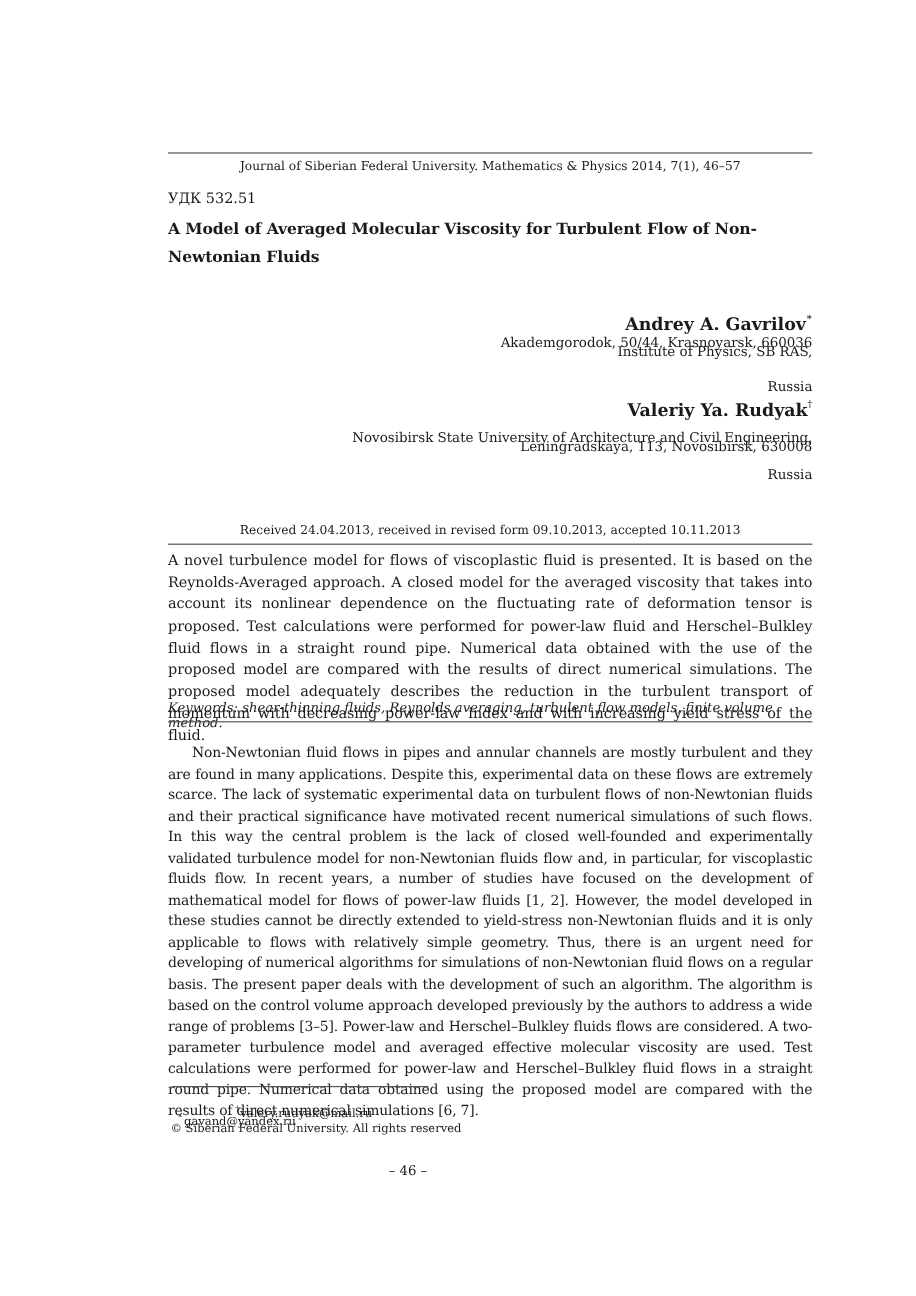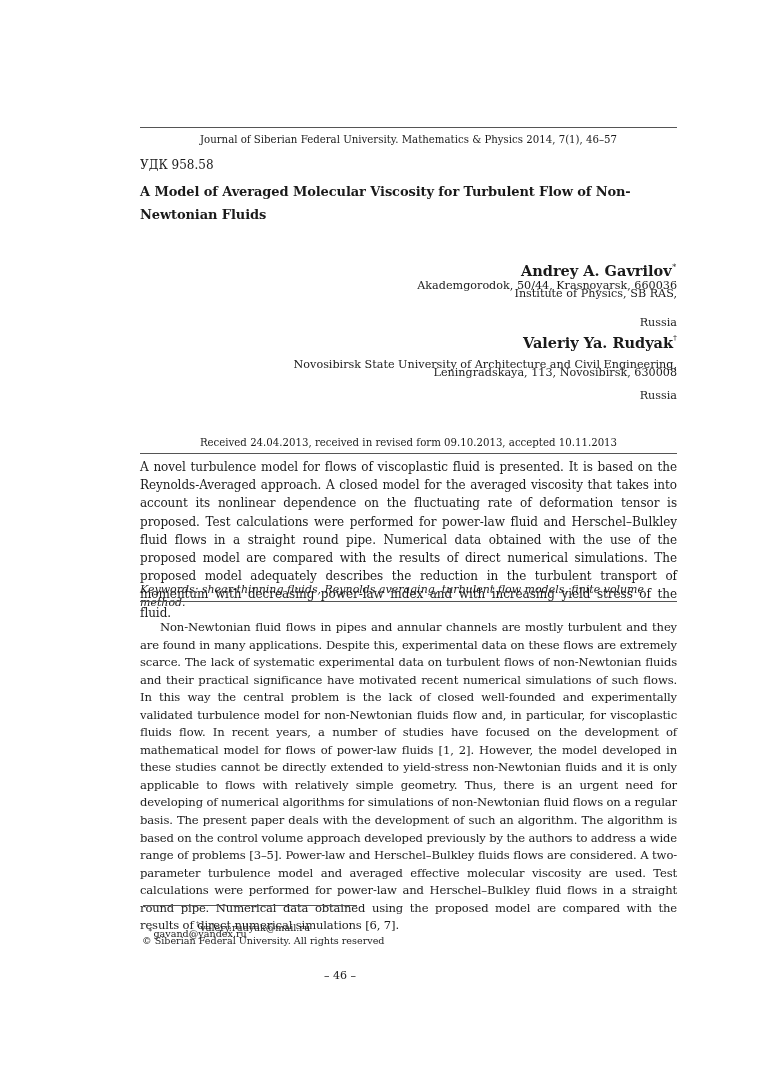--- a/index.html
+++ b/index.html
@@ -26,21 +26,21 @@
   .page-number { position: absolute; left: 0; width: 680px; top: 969px; text-align: center; font-size: 11px; }
 </style>
 </head>
 <body>
 
 <div class="page">
 
   <div class="col running-head">Journal of Siberian Federal University. Mathematics &amp; Physics 2014, 7(1), 46–57</div>
   <div class="rule" style="top:127px;"></div>
 
-  <div class="col udk">УДК 958.58</div>
+  <div class="col udk">УДК 532.51</div>
   <div class="col title">A Model of Averaged Molecular Viscosity for Turbulent Flow of Non-Newtonian Fluids</div>
 
   <div class="author" style="top:262px;text-align:center;"><span>Andrey A. Gavrilov</span><sup>∗</sup></div>
   <div class="affil" style="top:284px;">Institute of Physics, SB RAS,</div>
 
   <div class="affil" style="top:276px;">Akademgorodok, 50/44, Krasnoyarsk, 660036</div>
   <div class="affil" style="top:313px;">Russia</div>
 
   <div class="author" style="top:334px;"><span>Valeriy Ya. Rudyak</span><sup>†</sup></div>
   <div class="affil" style="top:355px;">Novosibirsk State University of Architecture and Civil Engineering,</div>

